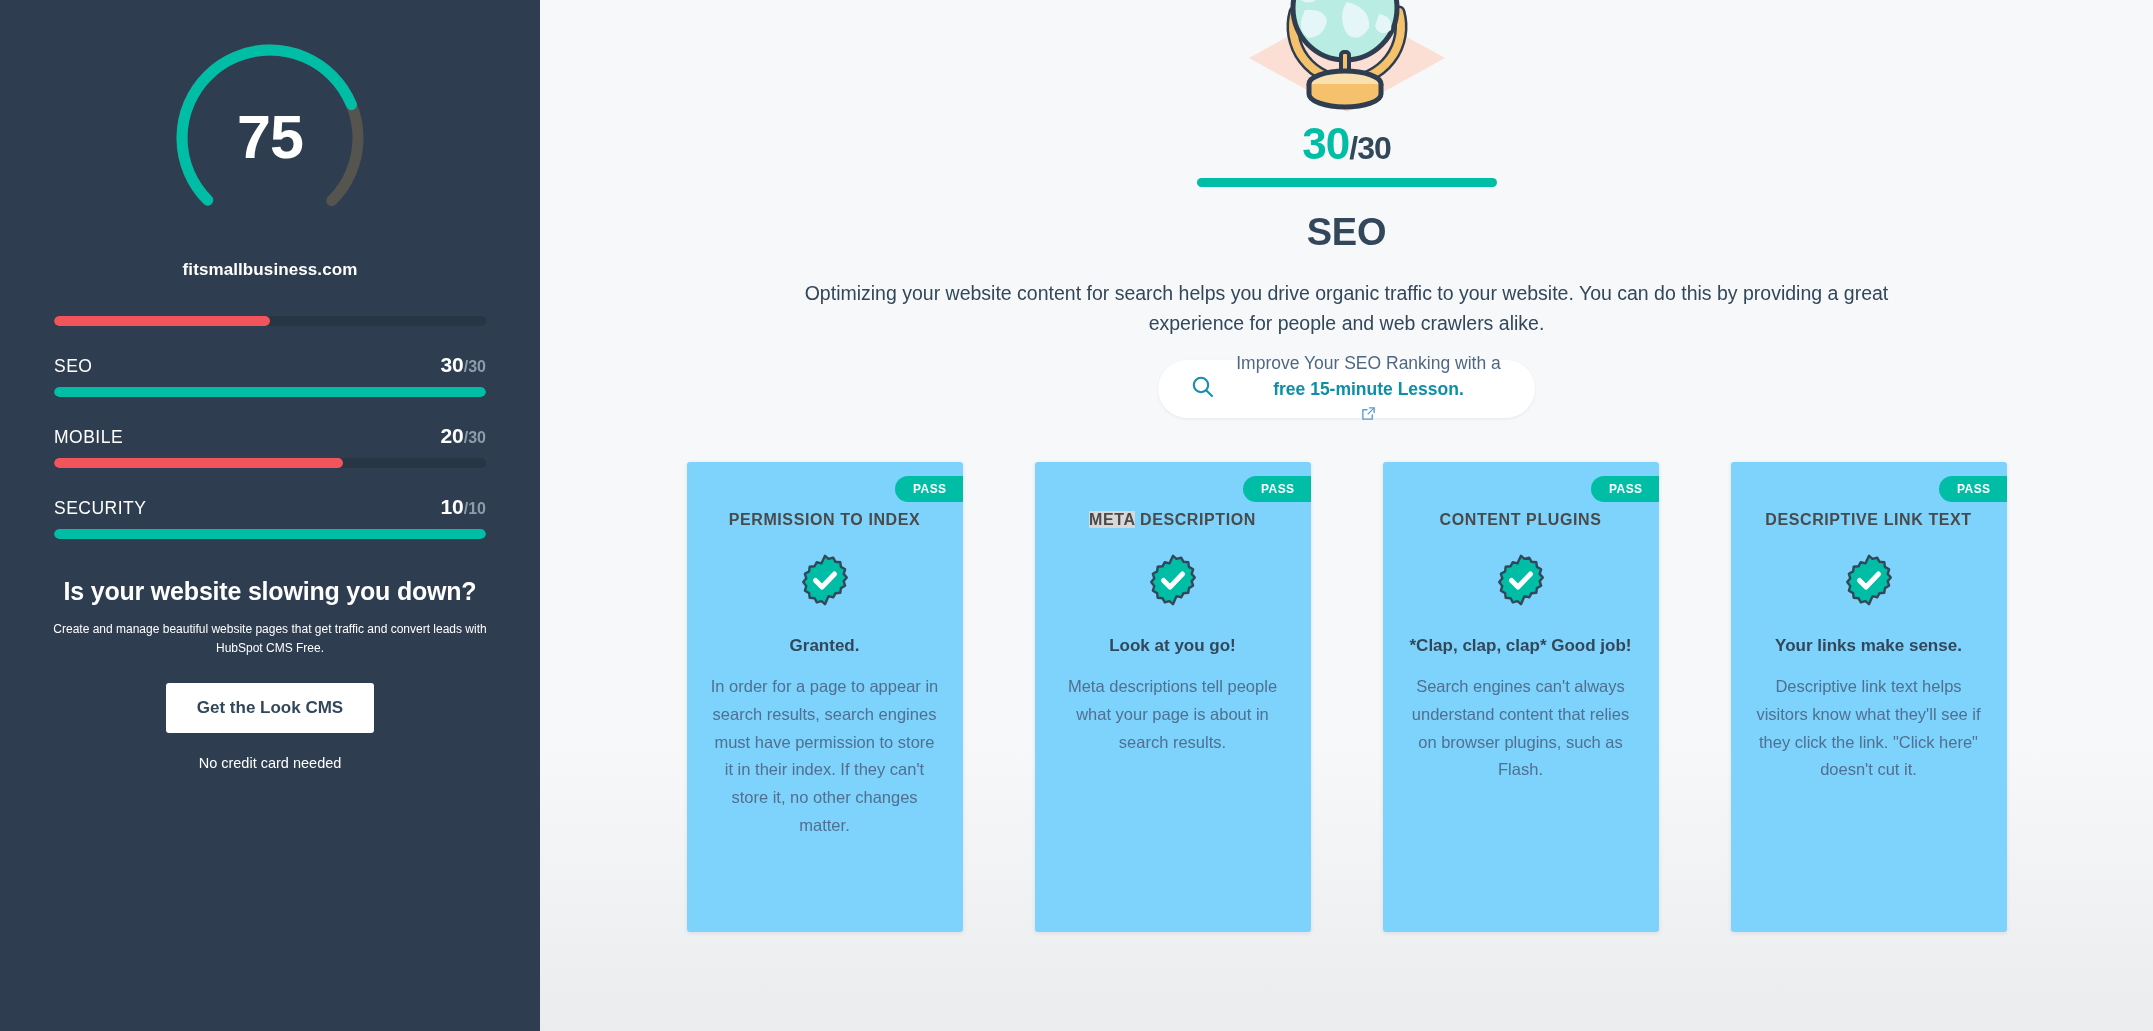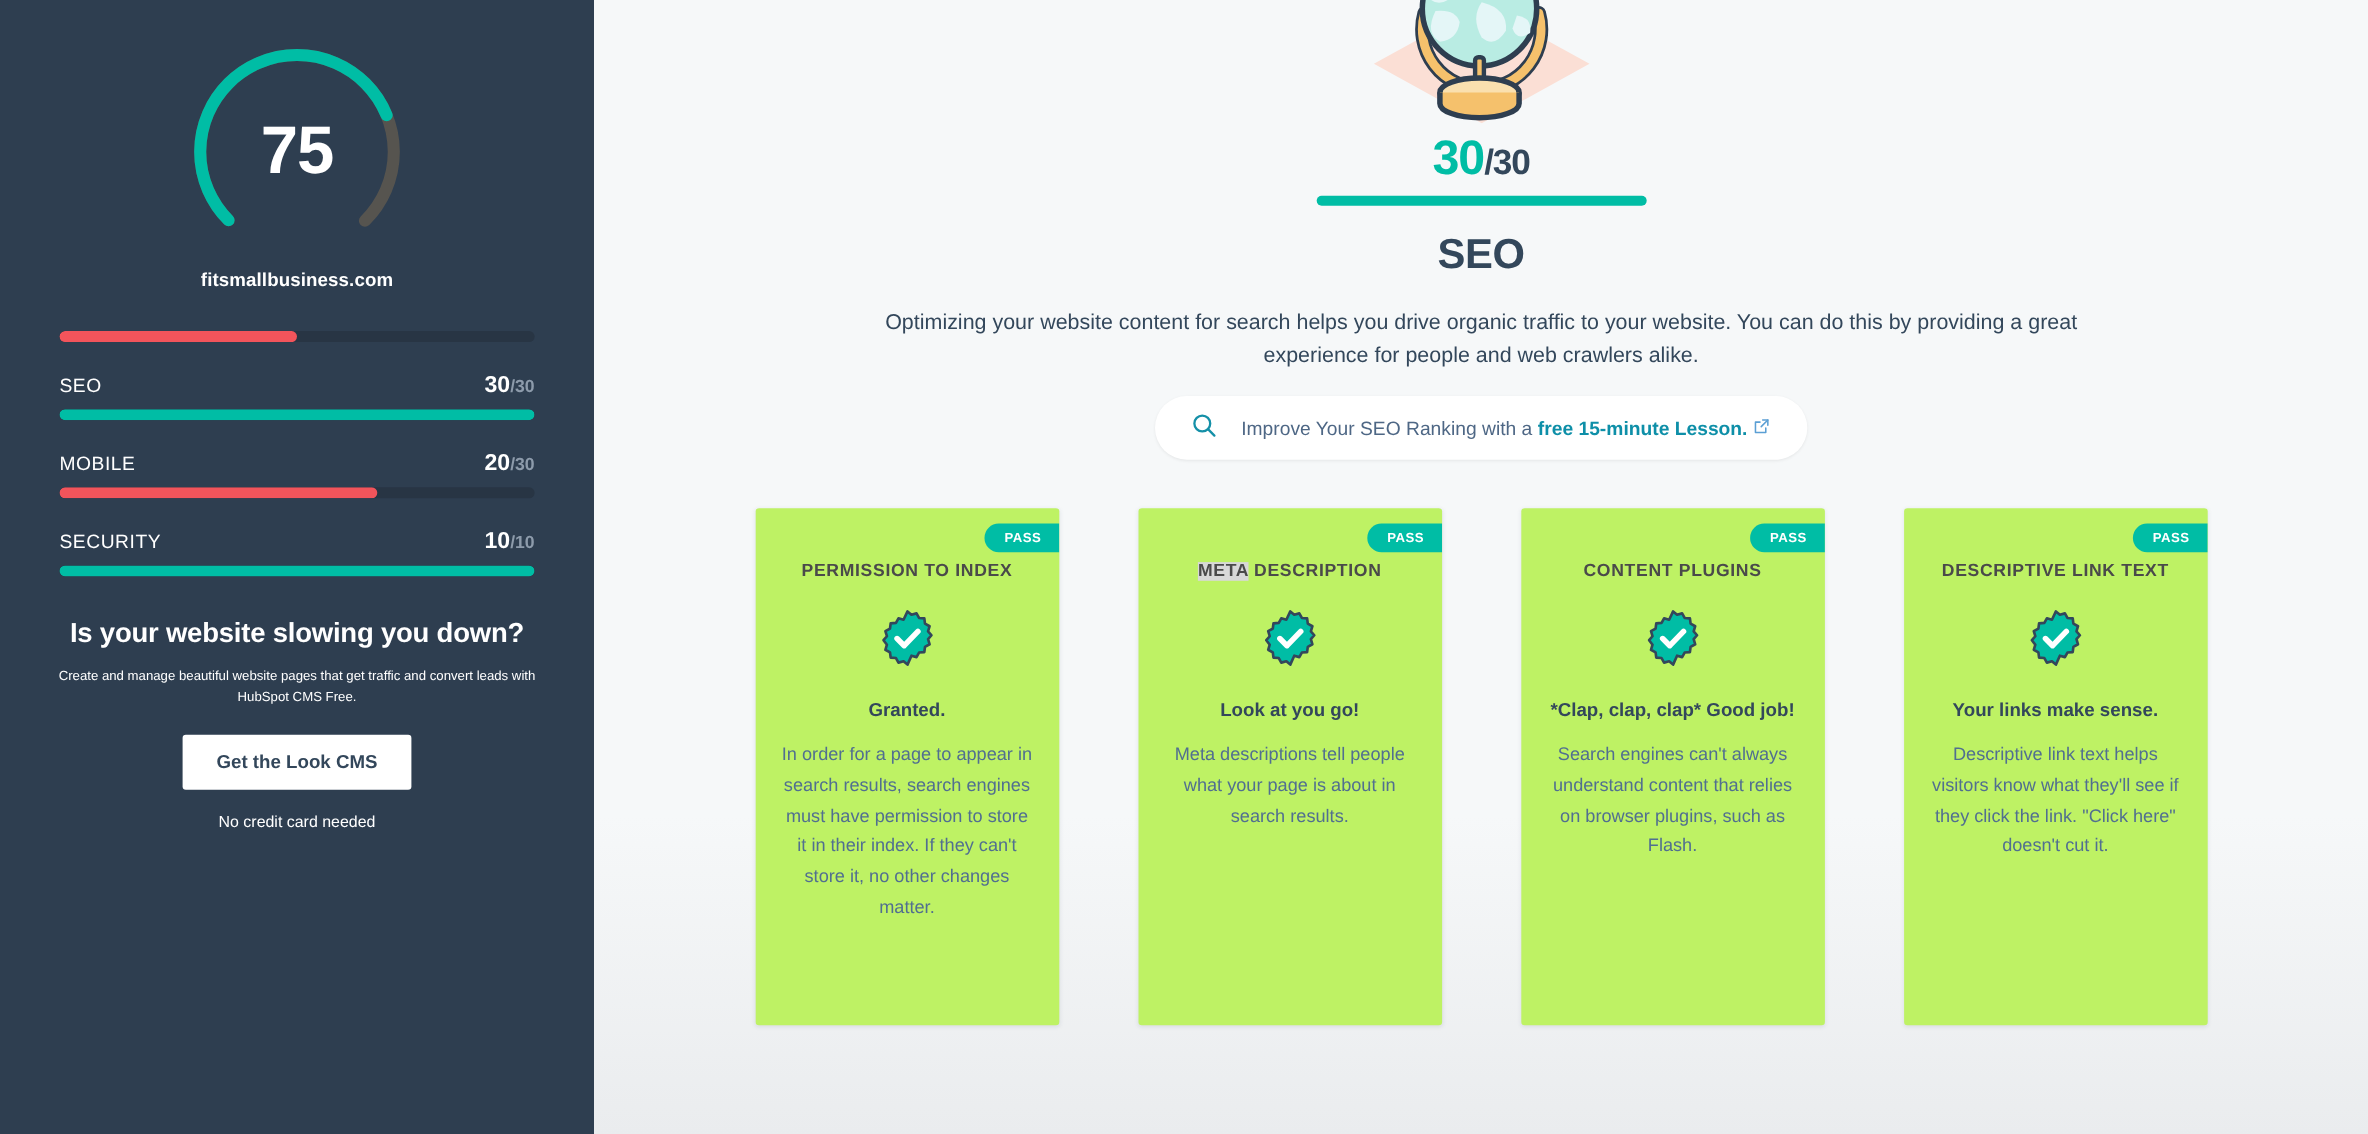--- a/index.html
+++ b/index.html
@@ -31,21 +31,21 @@
   .gauge svg { display: block; width: 212px; height: 212px; }
   .gauge-score {
     position: absolute; left: 0; right: 0; top: 50%;
     transform: translateY(-52%);
     text-align: center;
     font-size: 61px; font-weight: 700;
     letter-spacing: -1px;
     color: #ffffff;
   }
   .gauge-domain {
-    margin-top: 1px;
+    margin-top: 16px;
     font-size: 17px; font-weight: 700;
     letter-spacing: .1px;
     color: #ffffff;
   }
 
   .scores { margin: 36px 54px 0 54px; }
   .score-row { margin-bottom: 27px; }
   .score-head {
     display: flex; justify-content: space-between; align-items: baseline;
     margin-bottom: 10px;
@@ -119,35 +119,35 @@
     border-radius: 50px;
     height: 58px;
     display: flex; align-items: center;
     padding: 0 34px 0 32px;
     gap: 20px;
     box-shadow: 0 1px 3px rgba(0,0,0,.07);
     cursor: pointer;
   }
   .pill-text {
     font-size: 17.5px; color: #4e6785; white-space: nowrap;
-    display: flex; align-items: center; gap: 5px;
+    display: flex; align-items: center; gap: 5px; flex-direction: column;
   }
   .pill-text b { color: #0e8fa8; font-weight: 700; }
   .ext-icon { display: inline-block; vertical-align: -2px; }
 
   
   .cards {
     margin-top: 44px;
     display: flex; gap: 72px;
     justify-content: center;
   }
   .card {
     position: relative;
     width: 276px; height: 470px;
-    background: #bef264;
+    background: #7dd3fc;
     border-radius: 3px;
     box-shadow: 0 1px 4px rgba(40,60,85,.10);
     padding: 46px 24px 0 24px;
     text-align: center;
     overflow: hidden;
   }
   .badge {
     position: absolute; top: 14px; right: 0;
     background: #00bda5; color: #ffffff;
     font-size: 12px; font-weight: 700; letter-spacing: .4px;

